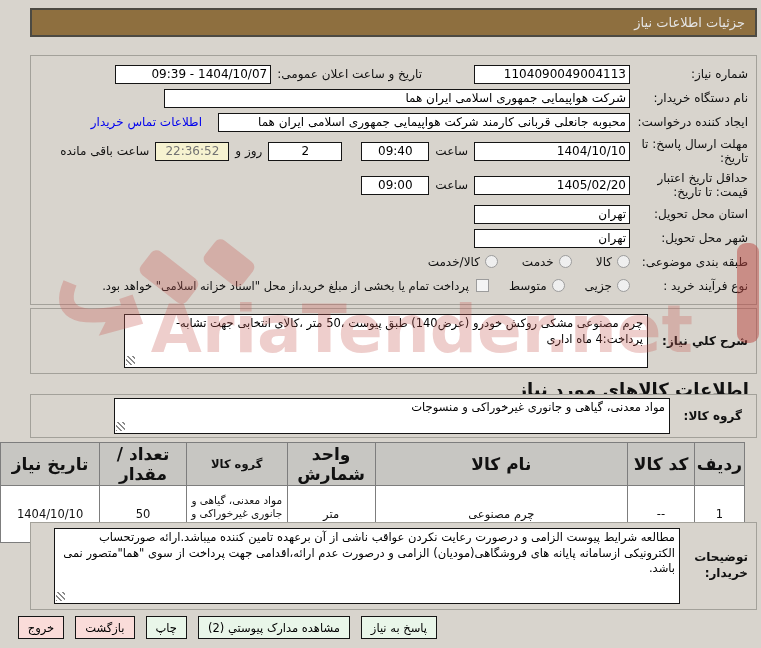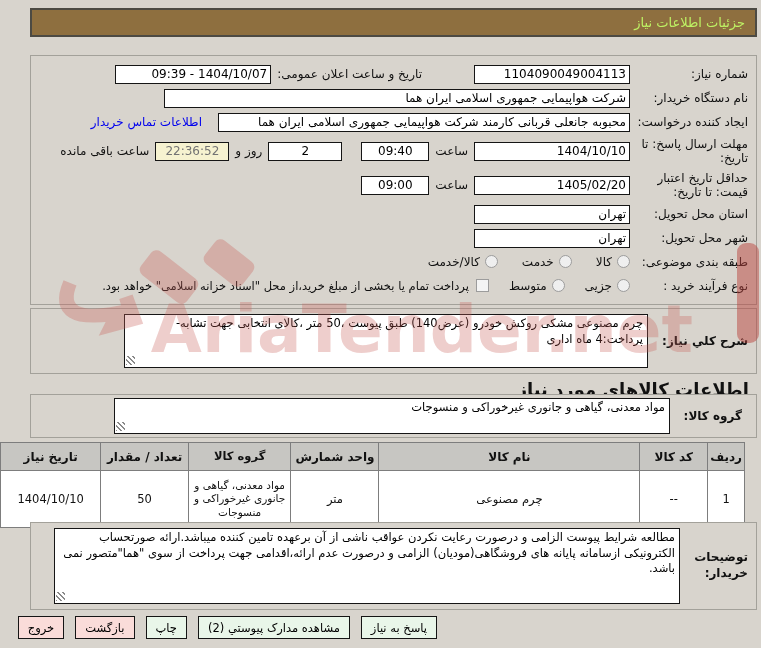--- a/index.html
+++ b/index.html
@@ -1,18 +1,18 @@
 <!DOCTYPE html>
 <html lang="fa"><head>
 <meta charset="utf-8">
 <style>
   html,body{margin:0;padding:0;}
   body{background:#d8d4cd;font-family:"DejaVu Sans",sans-serif;}
   .page{position:relative;width:761px;height:648px;background:#d8d4cd;overflow:hidden;direction:rtl;font-size:12px;color:#111;}
-  .header-bar{position:absolute;top:8px;right:4px;left:30px;height:25px;background:#8e6f3f;border:2px solid #4c4a43;color:#bef264;display:flex;align-items:center;padding:0 10px;font-size:13px;}
+  .header-bar{position:absolute;top:8px;right:4px;left:30px;height:25px;background:#8e6f3f;border:2px solid #4c4a43;color:#e5e5e5;display:flex;align-items:center;padding:0 10px;font-size:13px;}
   .box{position:absolute;right:4px;left:30px;border:1px solid #a3a19a;background:#d8d4cd;box-sizing:border-box;}
   .form-box{top:55px;height:250px;padding:8px 8px 4px 8px;display:flex;flex-direction:column;gap:4px;}
   .row{display:flex;align-items:center;gap:6px;min-height:20px;}
   .lbl{width:112px;flex-shrink:0;line-height:1.2;}
   .inp{height:17px;border:1px solid #151515;background:#fff;font-family:"DejaVu Sans",sans-serif;font-size:12px;padding:0 3px;box-sizing:content-box;}
   .ctr{text-align:right;}
   .rgt{text-align:right;direction:rtl;}
   .w150{width:148px;} .w60{width:60px;text-align:center;} .w66{width:66px;text-align:center;}
   .wide2{width:458px;} .wide3{width:404px;}
   .yellow{background:#f6f2d0;color:#737373;}
@@ -24,21 +24,21 @@
   .desc-box .lbl2{width:100px;font-weight:bold;flex-shrink:0;}
   .ta-wrap{position:relative;display:inline-block;}
   textarea.ta{border:1px solid #151515;background:#fff;font-family:"DejaVu Sans",sans-serif;font-size:11.5px;padding:1px 4px;resize:none;overflow:hidden;direction:rtl;box-sizing:border-box;display:block;line-height:1.35;}
   .ta-wrap::after{content:"";position:absolute;left:2px;bottom:3px;width:9px;height:9px;background:repeating-linear-gradient(45deg,#8a8a8a 0 1px,transparent 1px 3.5px);pointer-events:none;}
   .desc-ta{width:524px;height:54px;}
   .section-heading{position:absolute;top:379px;right:12px;font-weight:bold;font-size:18px;}
   .group-box{top:394px;height:44px;display:flex;align-items:center;padding:0 8px;box-sizing:border-box;}
   .group-box .lbl2{width:72px;font-weight:bold;flex-shrink:0;margin-right:6px;}
   .group-ta{width:556px;height:36px;}
   table.goods{position:absolute;top:442px;right:16px;border-collapse:collapse;background:#fff;font-size:11.5px;}
-  table.goods th{background:#c7c6c2;font-weight:bold;border:1px solid #7d7d7d;height:25px;padding:1px 2px;font-size:12px;}
+  table.goods th{background:#c7c6c2;font-weight:bold;border:1px solid #7d7d7d;height:25px;padding:1px 2px;font-size:17px;}
   table.goods td{border:1px solid #7d7d7d;text-align:center;padding:2px 3px;background:#fff;height:52px;}
   .col-radif{width:24px;} .col-code{width:62px;} .col-name{width:260px;} .col-unit{width:82px;}
   .col-group{width:97px;font-size:10.5px;line-height:1.3;} .col-qty{width:82px;} .col-date{width:94px;}
   .notes-box{top:522px;height:88px;display:flex;align-items:center;padding:0 8px;box-sizing:border-box;}
   .notes-box .lbl2{width:68px;font-weight:bold;flex-shrink:0;line-height:1.3;}
   .notes-ta{width:626px;height:76px;}
   .button-bar{position:absolute;top:616px;right:324px;display:flex;gap:11px;direction:rtl;}
   .btn{height:23px;border:1px solid #151515;font-family:"DejaVu Sans",sans-serif;font-size:11.5px;padding:0 9px;cursor:pointer;white-space:nowrap;}
   .btn-green{background:#e9f6e9;}
   .btn-pink{background:#fadcd9;}

